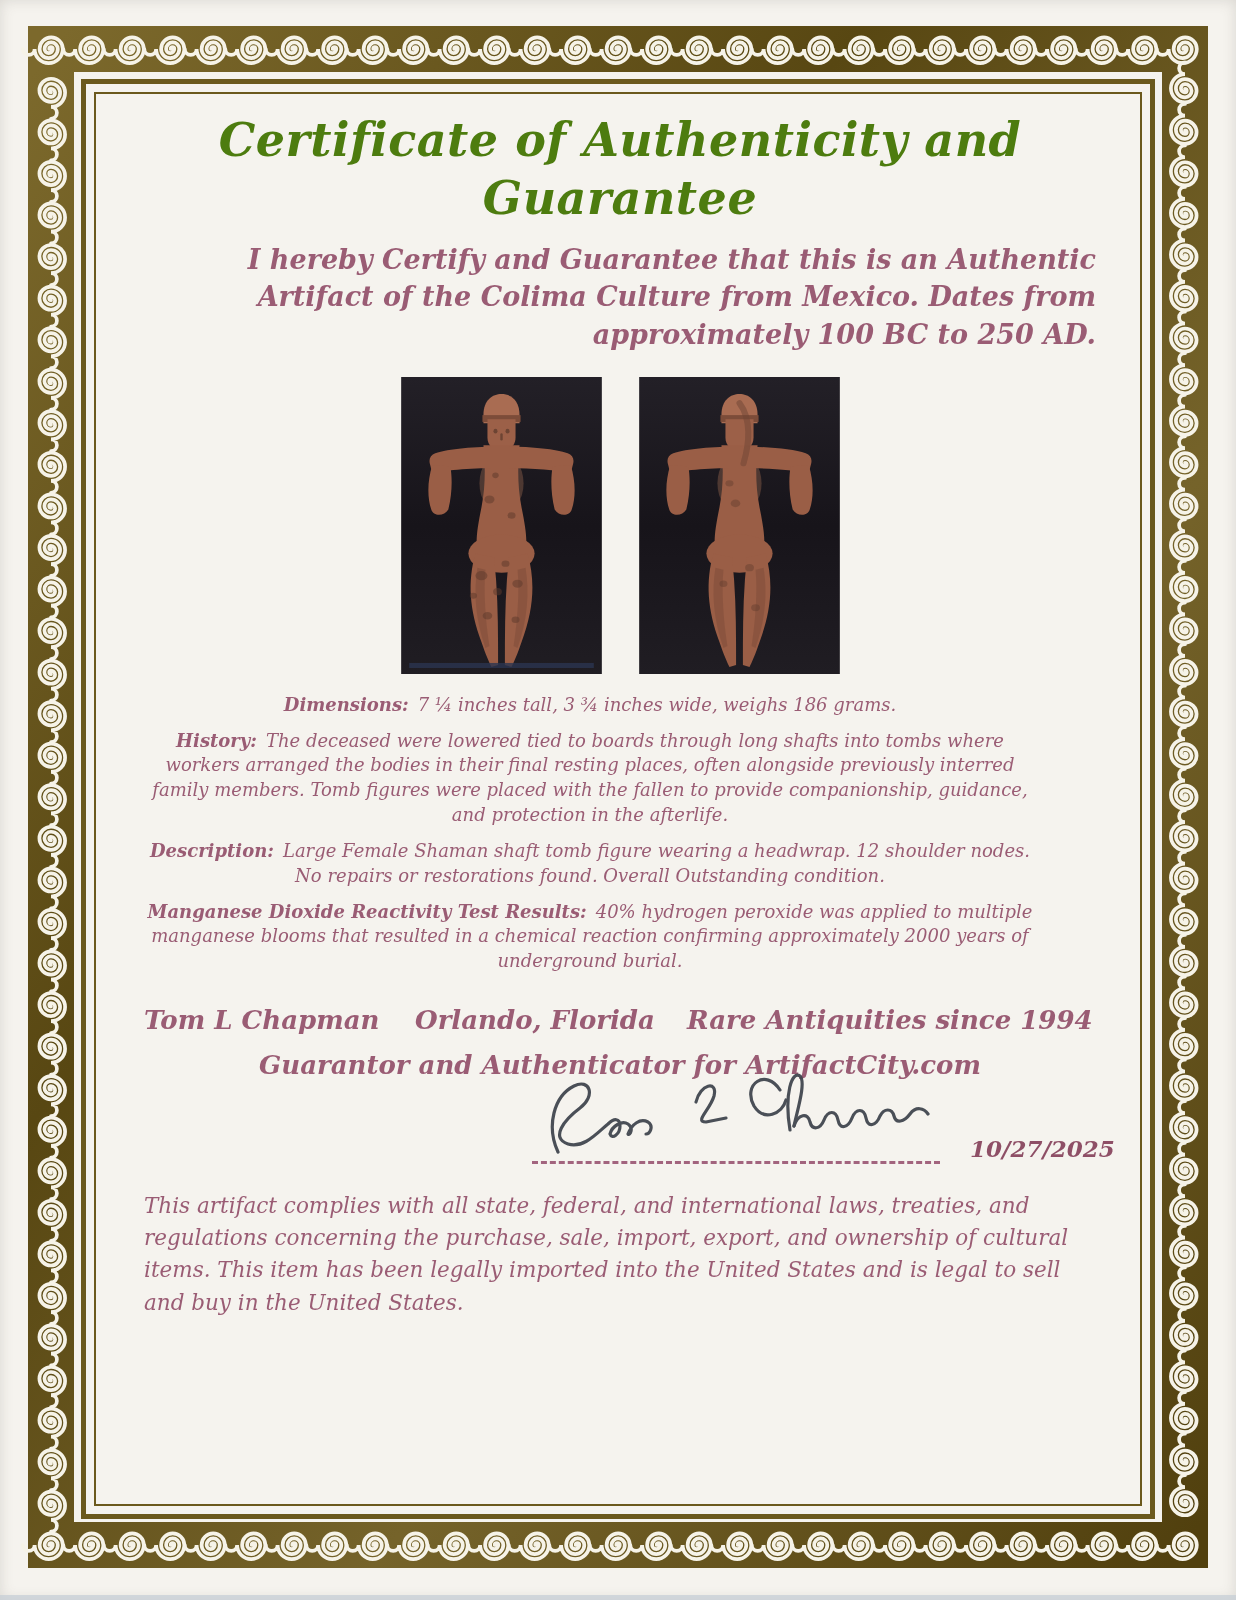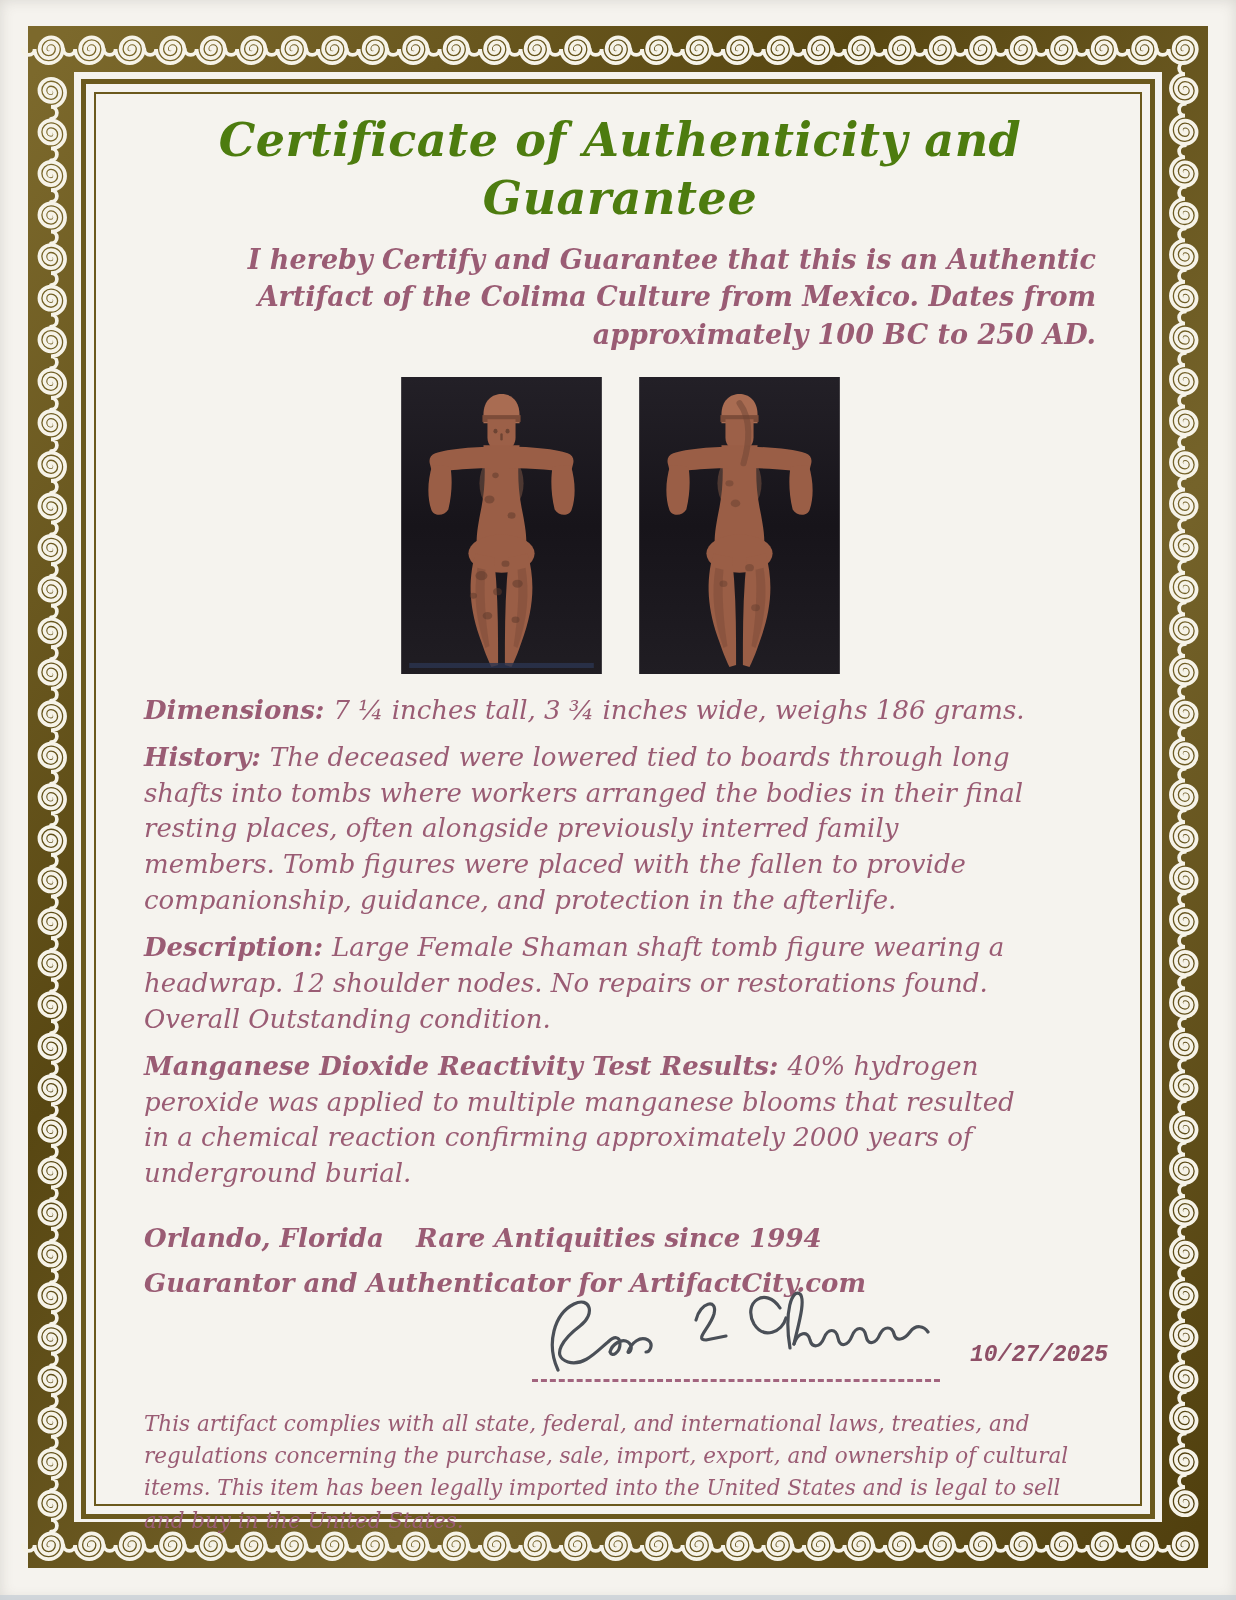--- a/index.html
+++ b/index.html
@@ -27,31 +27,31 @@
     margin:112px 0 0;text-align:center;
     font-size:46px;font-weight:700;letter-spacing:.5px;line-height:1.25;
     color:#4d7c0f;
   }
   .statement{
     margin:14px auto 0;max-width:965px;text-align:right;
     font-size:27px;font-weight:700;line-height:1.38;
   }
   .photos{display:flex;justify-content:center;gap:37px;margin-top:24px;}
   .photo{width:201px;height:297px;display:block;}
-  p.sec{margin:11px 0 0;font-size:26px;line-height:1.38;max-width:892px;}
+  p.sec{margin:11px 0 0;font-size:18px;line-height:1.38;max-width:892px;text-align:center;}
   p.sec .lbl{font-weight:700;margin-right:9px;}
   p.sec-dimensions{margin-top:19px;}
   .footer-row{display:flex;margin-top:30px;font-size:26px;font-weight:700;line-height:1.3;}
   .footer-row .fr-name{width:271px;}
   .footer-row .fr-loc{width:272px;}
-  .role-line{margin:12px 0 8px;font-size:26px;font-weight:700;}
+  .role-line{margin:12px 0 8px;text-align:center;font-size:26px;font-weight:700;}
   .sig-row{position:relative;margin:8px 0 0 388px;height:88px;width:600px;}
   .sig-line{position:absolute;left:0;bottom:12px;width:408px;border-bottom:3px dashed #a2647e;}
   .sig-svg{position:absolute;left:-4px;bottom:6px;width:430px;height:110px;overflow:visible;}
-  .sig-date{position:absolute;left:438px;bottom:26px;font-size:23px;font-weight:700;color:#8e4f66;font-family:Liberation Mono, monospace;}
+  .sig-date{position:absolute;left:438px;bottom:14px;font-size:23px;font-weight:700;color:#8e4f66;}
   .disclaimer{margin:14px 0 0;font-size:21.5px;line-height:1.5;max-width:945px;}
 </style>
 </head>
 <body>
 
 <div class="page">
 
   <svg id="border-svg" width="1236" height="1600" viewBox="0 0 1236 1600" aria-hidden="true">
     <defs>
       <linearGradient id="goldg" x1="0" y1="0" x2="1" y2="1">
@@ -281,20 +281,21 @@
     <p class="sec sec-dimensions"><strong class="lbl">Dimensions:</strong><span>7 ¼ inches tall, 3 ¾ inches wide, weighs 186 grams.</span></p>
 
     <p class="sec"><strong class="lbl">History:</strong><span>The deceased were lowered tied to boards through long shafts into tombs where workers arranged the bodies in their final resting places, often alongside previously interred family members. Tomb figures were placed with the fallen to provide companionship, guidance, and protection in the afterlife.</span></p>
 
     <p class="sec"><strong class="lbl">Description:</strong><span>Large Female Shaman shaft tomb figure wearing a headwrap. 12 shoulder nodes. No repairs or restorations found. Overall Outstanding condition.</span></p>
 
     <p class="sec"><strong class="lbl">Manganese Dioxide Reactivity Test Results:</strong><span>40% hydrogen peroxide was applied to multiple manganese blooms that resulted in a chemical reaction confirming approximately 2000 years of underground burial.</span></p>
 
 
     <div class="footer-row">
+      <span class="fr-name">Tom L Chapman</span>
       <span class="fr-loc">Orlando, Florida</span>
       <span class="fr-tag">Rare Antiquities since 1994</span>
     </div>
 
     <p class="role-line">Guarantor and Authenticator for ArtifactCity.com</p>
 
     <div class="sig-row">
       <span class="sig-line"></span>
       <svg class="sig-svg" viewBox="0 0 430 110" aria-label="Tom L Chapman">
         <g fill="none" stroke="#3c424b" stroke-width="3.2" stroke-linecap="round" stroke-linejoin="round" opacity="0.92">

